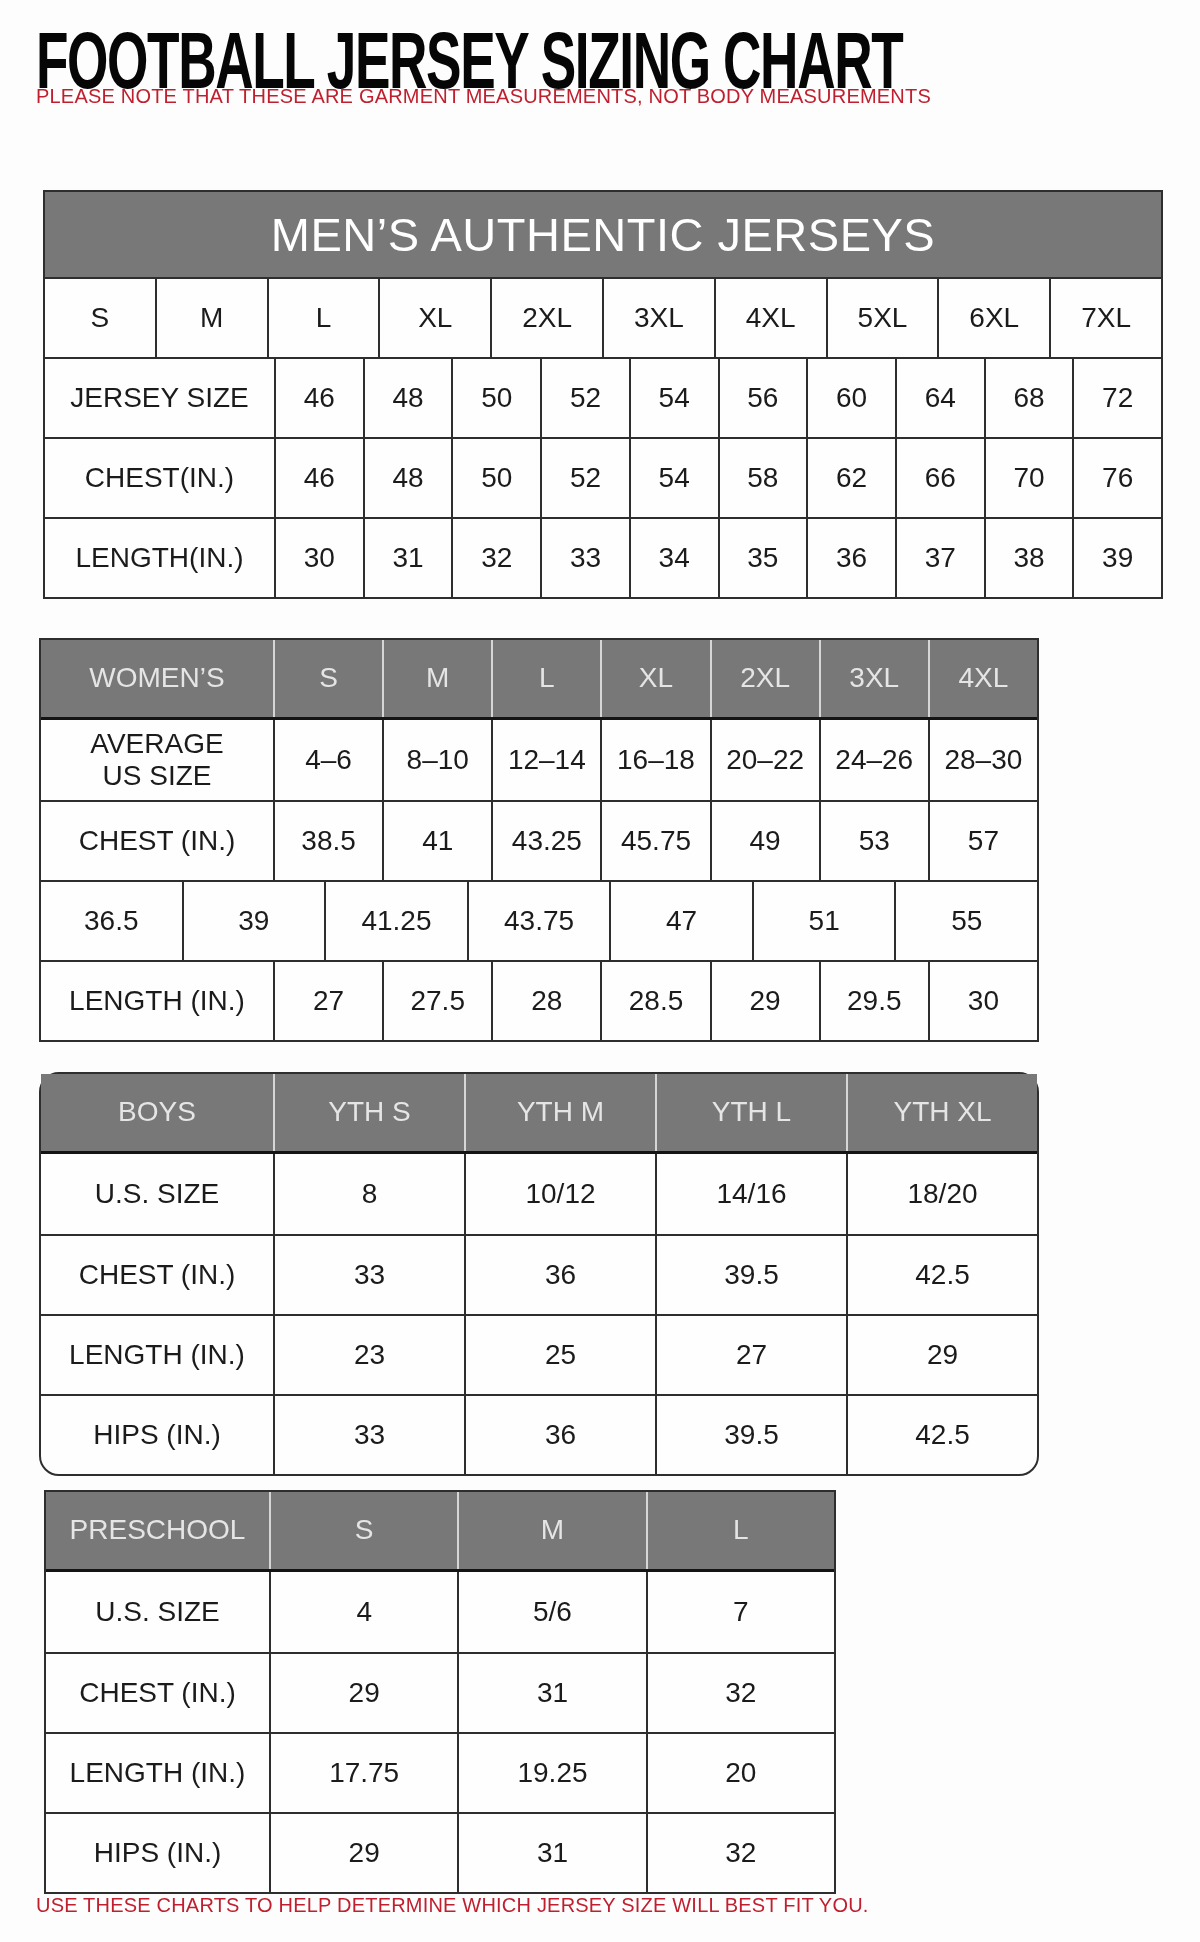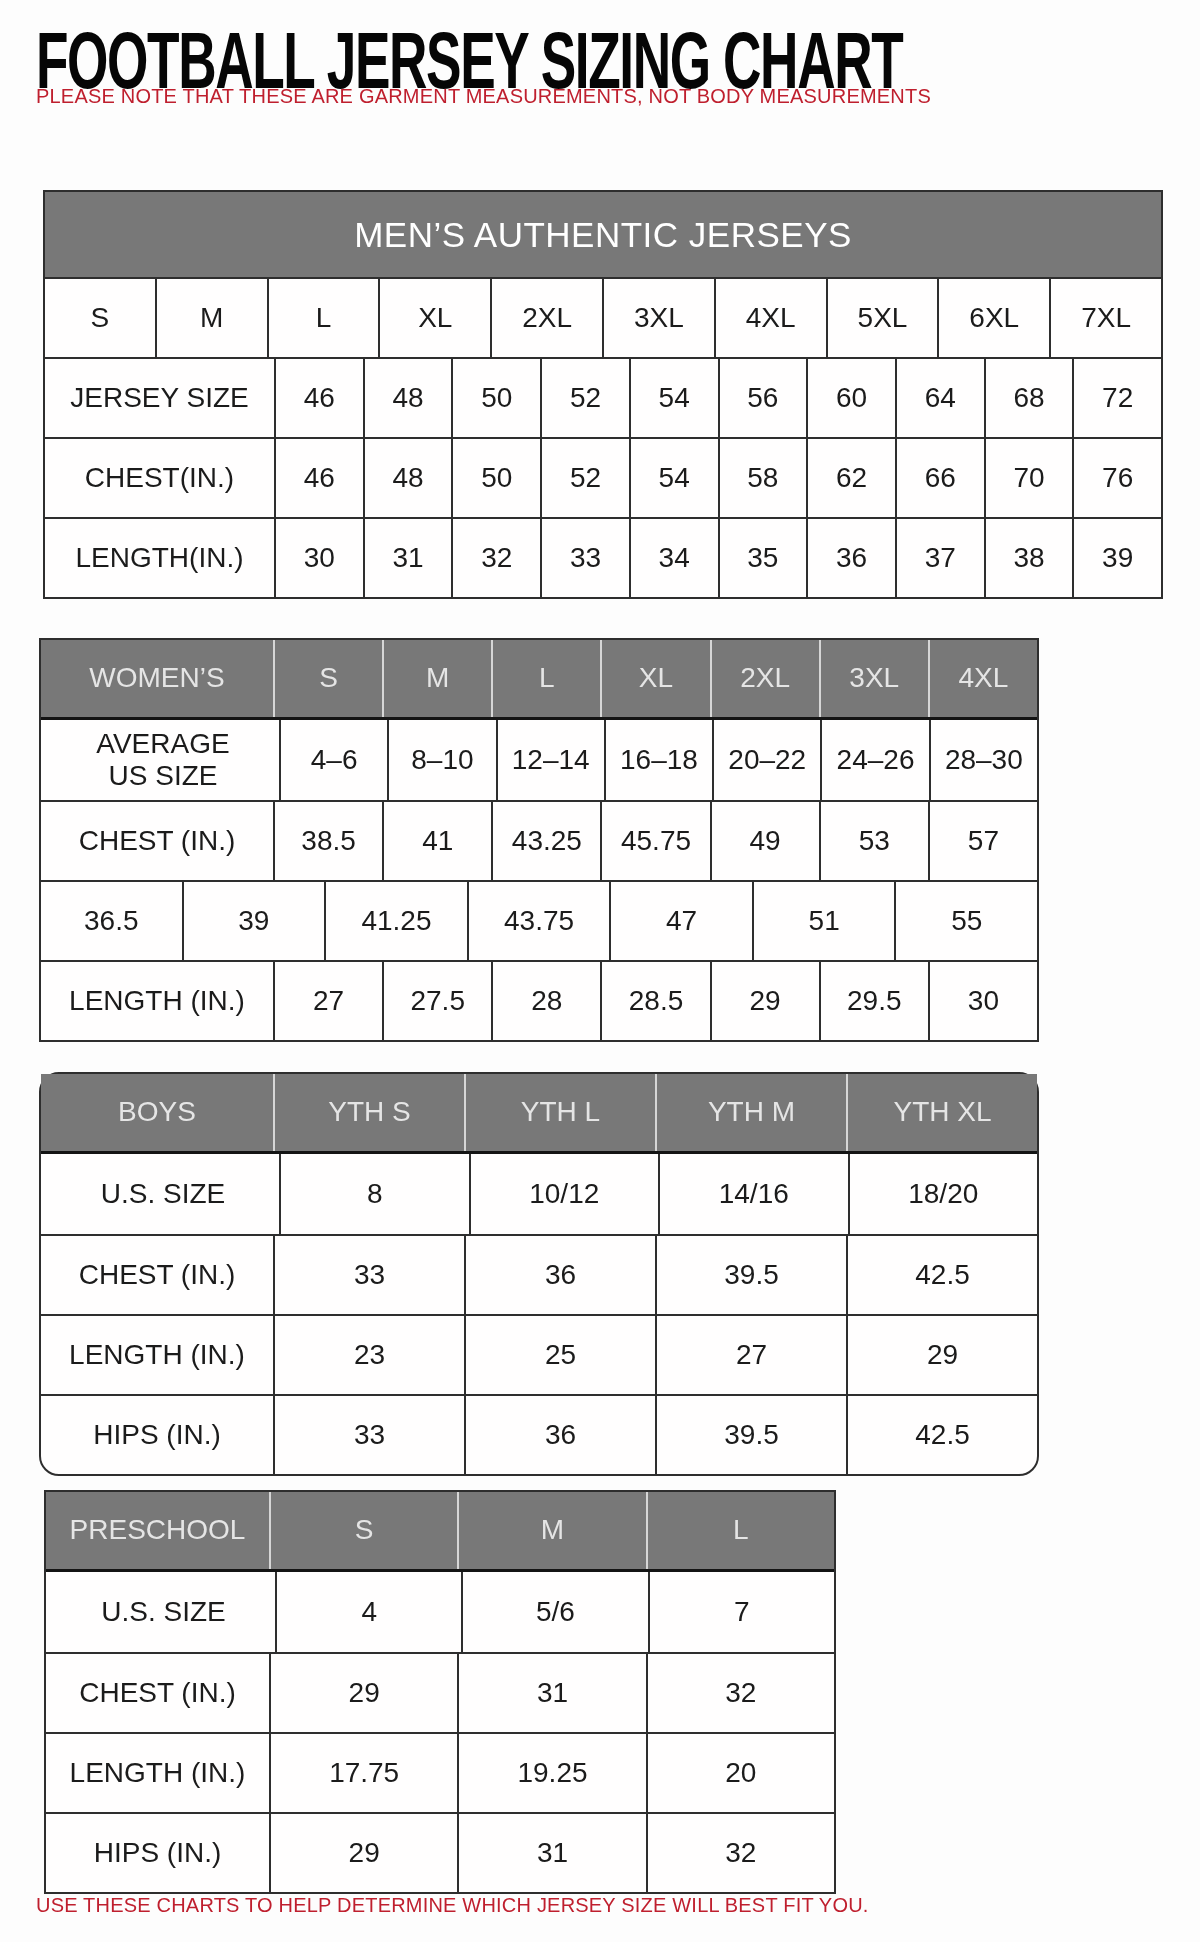--- a/index.html
+++ b/index.html
@@ -28,35 +28,35 @@
   }
   #t-mens{left:43px;top:190px;width:1120px;}
   #t-womens{left:39px;top:638px;width:1000px;}
   #t-boys{left:39px;top:1072px;width:1000px;border-radius:20px;}
   #t-preschool{left:44px;top:1490px;width:792px;}
   .trow{display:flex;height:80px;box-sizing:border-box;align-items:stretch;}
   .trow + .trow{border-top:2px solid #2e2e2e;}
   .trow.banner{height:85px;background:#787878;}
   .banner-cell{
     flex:1;display:flex;align-items:center;justify-content:center;
-    color:#fff;font-size:35px;letter-spacing:0.5px;
+    color:#fff;font-size:47px;letter-spacing:0.5px;
   }
   .cell{
     flex:1;display:flex;align-items:center;justify-content:center;
     font-size:28px;color:#1b1b1b;text-align:center;
     box-sizing:border-box;white-space:pre-line;line-height:1.15;
   }
   .cell + .cell{border-left:2px solid #2e2e2e;}
   .cell.label{flex:0 0 auto;}
   #t-mens .cell.label{width:229px;}
   #t-womens .cell.label{width:232px;}
   #t-boys .cell.label{width:232px;}
   #t-preschool .cell.label{width:223px;}
   .trow.head{border-bottom:3px solid #141414;}
-  .trow.head + .trow{border-top:none;padding-left:6px;}
+  .trow.head + .trow{border-top:none;}
   .trow.head .cell{background:#787878;color:#e5e5e5;}
   .trow.head .cell + .cell{border-left:2px solid #d6d6d6;}
 </style>
 </head>
 <body>
 
 <div class="page-title">FOOTBALL JERSEY SIZING CHART</div>
 
 <div class="note note-top">PLEASE NOTE THAT THESE ARE GARMENT MEASUREMENTS, NOT BODY MEASUREMENTS</div>
 
@@ -167,22 +167,22 @@
       <div class="cell value">29</div>
       <div class="cell value">29.5</div>
       <div class="cell value">30</div>
     </div>
   </div>
 
 <div id="t-boys" class="size-table">
     <div class="trow head">
       <div class="cell label">BOYS</div>
       <div class="cell">YTH S</div>
+      <div class="cell">YTH M</div>
       <div class="cell">YTH L</div>
-      <div class="cell">YTH M</div>
       <div class="cell">YTH XL</div>
     </div>
     <div class="trow">
       <div class="cell label">U.S. SIZE</div>
       <div class="cell value">8</div>
       <div class="cell value">10/12</div>
       <div class="cell value">14/16</div>
       <div class="cell value">18/20</div>
     </div>
     <div class="trow">

